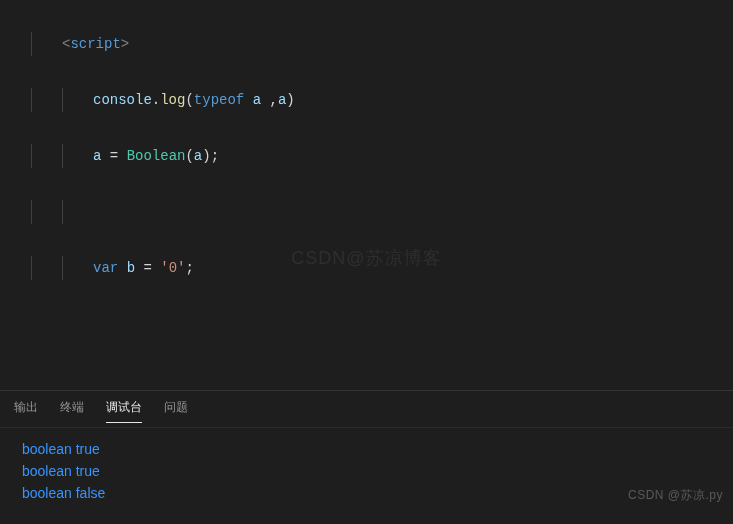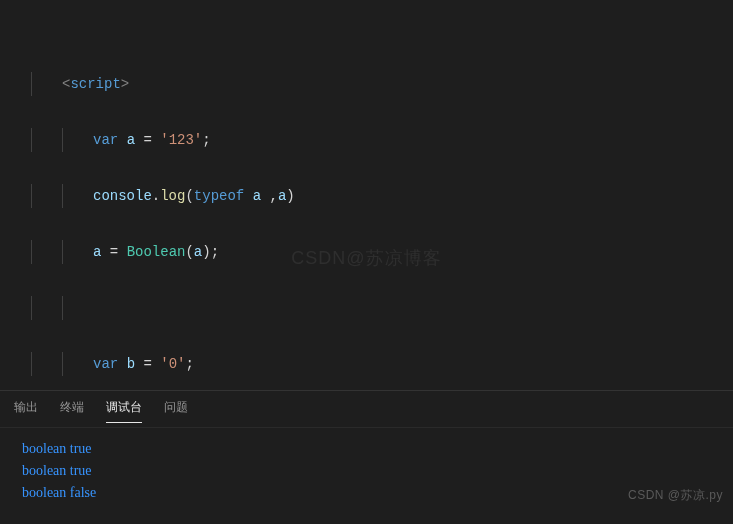--- a/index.html
+++ b/index.html
@@ -29,21 +29,20 @@
   .gutter .ln {
     height: 24px;
     line-height: 24px;
     padding-right: 18px;
   }
   .code {
     flex: 1 1 auto;
     padding-top: 0;
     position: relative;
     white-space: pre;
-    margin-top: 40px;
   }
   .code .row {
     height: 24px;
     line-height: 24px;
     position: relative;
   }
   .gutter .ln.active { color: #c6c6c6; }
   .ind { display:inline-block; width: 31px; height:24px; position:relative; vertical-align:top;}
   .ind::before{ content:""; position:absolute; left:0; top:0; bottom:0; width:1px; background:#404040;}
   .ind.ind0::before{ background:transparent;}
@@ -70,21 +69,21 @@
     font-family: "Microsoft YaHei","PingFang SC",Consolas,sans-serif;
     font-size: 12px;
     color: #969696;
     border-bottom: 1px solid #2a2a2a;
     user-select: none;
   }
   .tab { padding-bottom: 6px; cursor: pointer; }
   .tab.active { color: #e7e7e7; border-bottom: 1px solid #e7e7e7; }
   .console {
     padding: 10px 10px 4px 22px;
-    font-family: Liberation Serif, serif;
+    font-family: Liberation Sans, sans-serif;
     font-size: 14px;
     line-height: 22px;
     height: 96px;
   }
   .console .cline { color: #3794ff; }
   .watermark {
     position: absolute;
     right: 10px;
     bottom: 20px;
     font-size: 12px;
@@ -104,21 +103,20 @@
     pointer-events:none;
     letter-spacing:1px;
   }
 </style>
 </head>
 <body>
 
 <div class="editor">
   <div class="code">
     <div class="row"><span class="ind ind0"></span><span class="ind"></span><span class="tk-tag">&lt;</span><span class="tk-elem">script</span><span class="tk-tag">&gt;</span></div>
-    <div class="row"><span class="ind ind0"></span><span class="ind"></span><span class="ind"></span><span class="tk-kw">var</span><span class="tk-p"> </span><span class="tk-var">a</span><span class="tk-op"> = </span><span class="tk-str">'123'</span><span class="tk-p">;</span></div>
     <div class="row"><span class="ind ind0"></span><span class="ind"></span><span class="ind"></span><span class="tk-obj">console</span><span class="tk-p">.</span><span class="tk-fn">log</span><span class="tk-p">(</span><span class="tk-kw">typeof</span><span class="tk-p"> </span><span class="tk-var">a</span><span class="tk-p"> ,</span><span class="tk-var">a</span><span class="tk-p">)</span></div>
     <div class="row"><span class="ind ind0"></span><span class="ind"></span><span class="ind"></span><span class="tk-var">a</span><span class="tk-op"> = </span><span class="tk-cls">Boolean</span><span class="tk-p">(</span><span class="tk-var">a</span><span class="tk-p">)</span><span class="tk-p">;</span></div>
     <div class="row"><span class="ind ind0"></span><span class="ind"></span><span class="ind"></span></div>
     <div class="row"><span class="ind ind0"></span><span class="ind"></span><span class="ind"></span><span class="tk-kw">var</span><span class="tk-p"> </span><span class="tk-var">b</span><span class="tk-op"> = </span><span class="tk-str">'0'</span><span class="tk-p">;</span></div>
     
     
     
     
     
     

